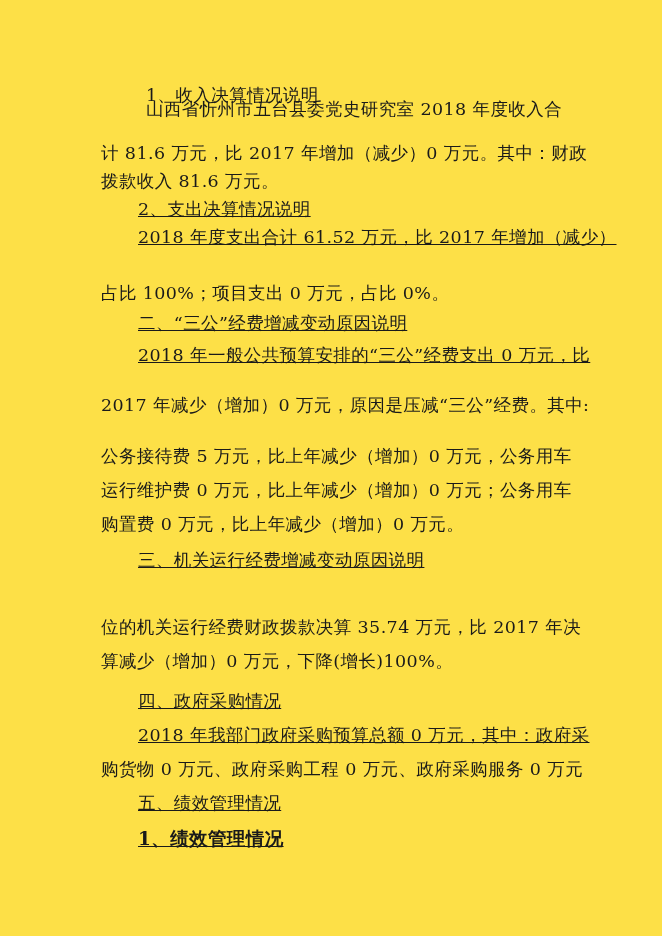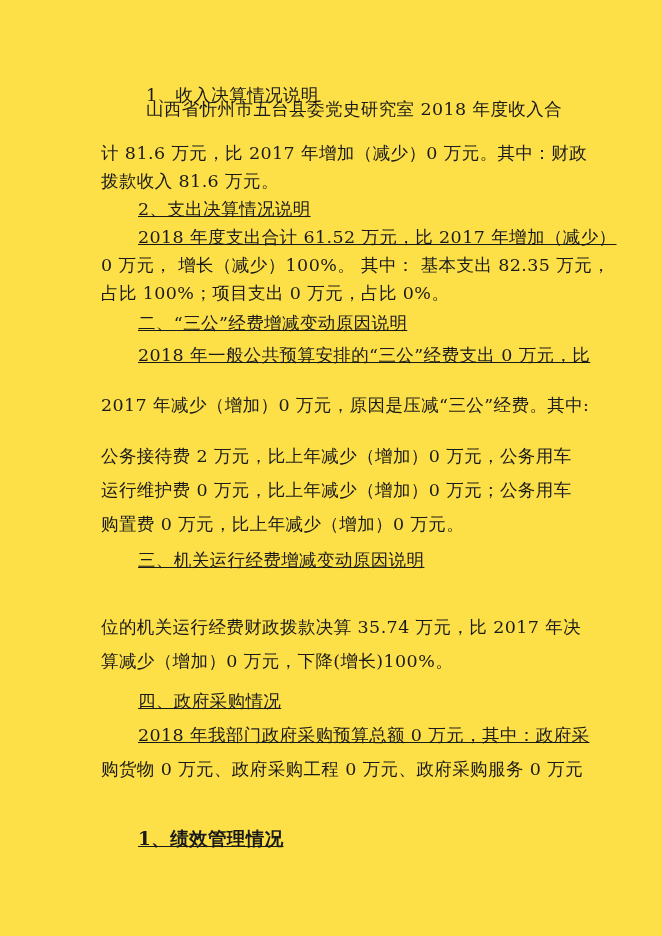--- a/index.html
+++ b/index.html
@@ -18,33 +18,33 @@
 
 <div class="page">
 
   <div class="ln ind2" style="top:84px">1、收入决算情况说明</div>
   <div class="ln ind2 just" style="top:98px; width:415px">山西省忻州市五台县委党史研究室 2018 年度收入合</div>
   <div class="ln just" style="top:142px">计 81.6 万元，比 2017 年增加（减少）0 万元。其中：财政</div>
   <div class="ln" style="top:170px">拨款收入 81.6 万元。</div>
 
   <div class="ln ind" style="top:198px">2、支出决算情况说明</div>
   <div class="ln ind just" style="top:226px">2018 年度支出合计 61.52 万元，比 2017 年增加（减少）</div>
-  <div class="ln just" style="top:254px">0 万元，  增长（减少）100%。 其中： 基本支出 82.35 万元，</div>
   <div class="ln" style="top:282px">占比 100%；项目支出 0 万元，占比 0%。</div>
 
   <div class="ln ind" style="top:312px">二、“三公”经费增减变动原因说明</div>
   <div class="ln ind just" style="top:344px">2018 年一般公共预算安排的“三公”经费支出 0 万元，比</div>
   <div class="ln just" style="top:394px">2017 年减少（增加）0 万元，原因是压减“三公”经费。其中:</div>
-  <div class="ln just" style="top:445px">公务接待费 2 万元，比上年减少（增加）0 万元，公务用车</div>
+  <div class="ln just" style="top:445px">公务接待费 5 万元，比上年减少（增加）0 万元，公务用车</div>
   <div class="ln just" style="top:479px">运行维护费 0 万元，比上年减少（增加）0 万元；公务用车</div>
   <div class="ln" style="top:513px">购置费 0 万元，比上年减少（增加）0 万元。</div>
 
   <div class="ln ind" style="top:549px">三、机关运行经费增减变动原因说明</div>
   <div class="ln just" style="top:616px">位的机关运行经费财政拨款决算 35.74 万元，比 2017 年决</div>
   <div class="ln" style="top:650px">算减少（增加）0 万元，下降(增长)100%。</div>
 
   <div class="ln ind" style="top:690px">四、政府采购情况</div>
   <div class="ln ind just" style="top:724px">2018 年我部门政府采购预算总额 0 万元，其中：政府采</div>
   <div class="ln just" style="top:758px">购货物 0 万元、政府采购工程 0 万元、政府采购服务 0 万元</div>
 
+  <div class="ln ind" style="top:792px">五、绩效管理情况</div>
   <div class="ln ind bold" style="top:828px">1、绩效管理情况</div>
 
 </div>
 
 </body></html>

